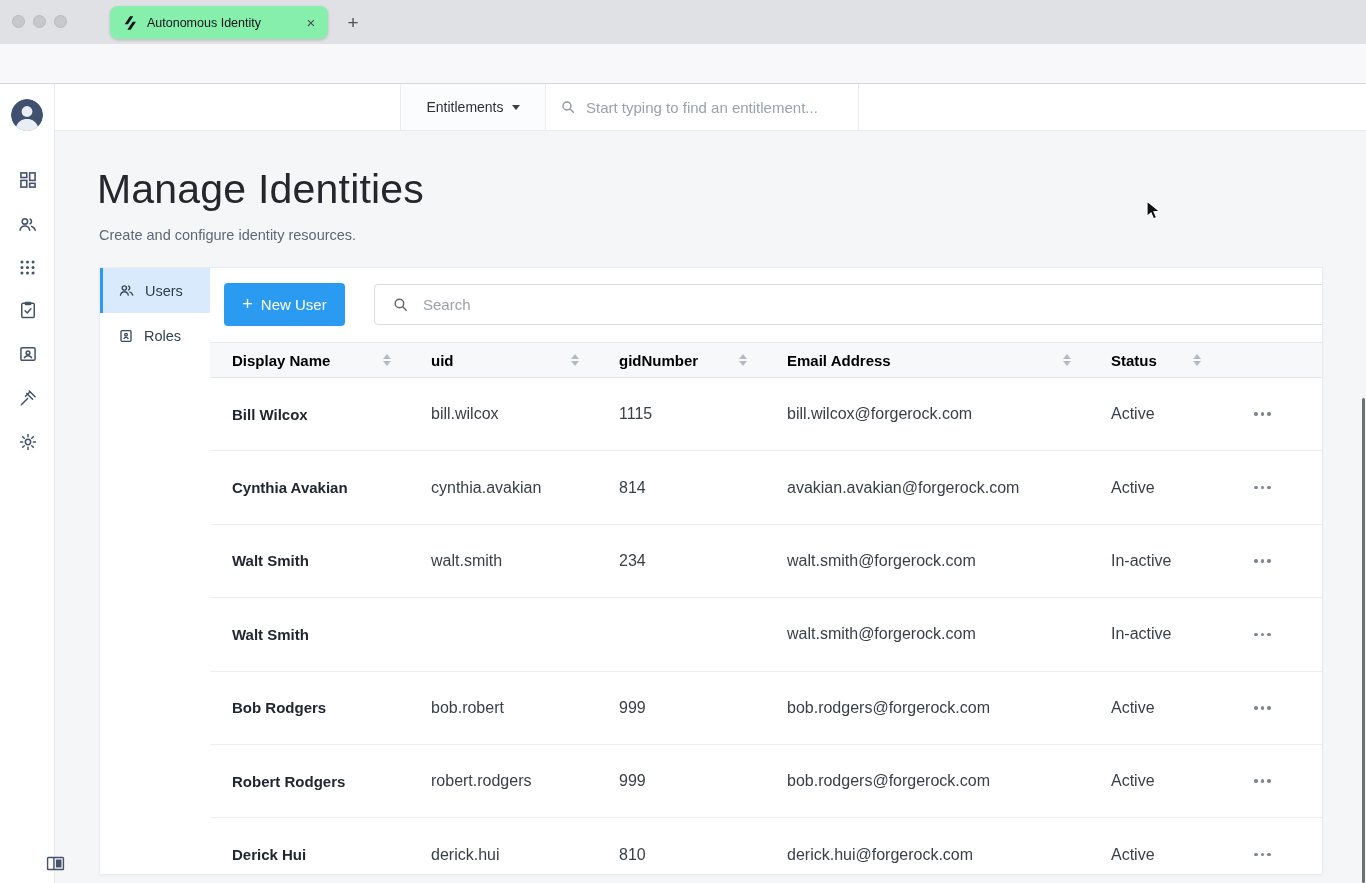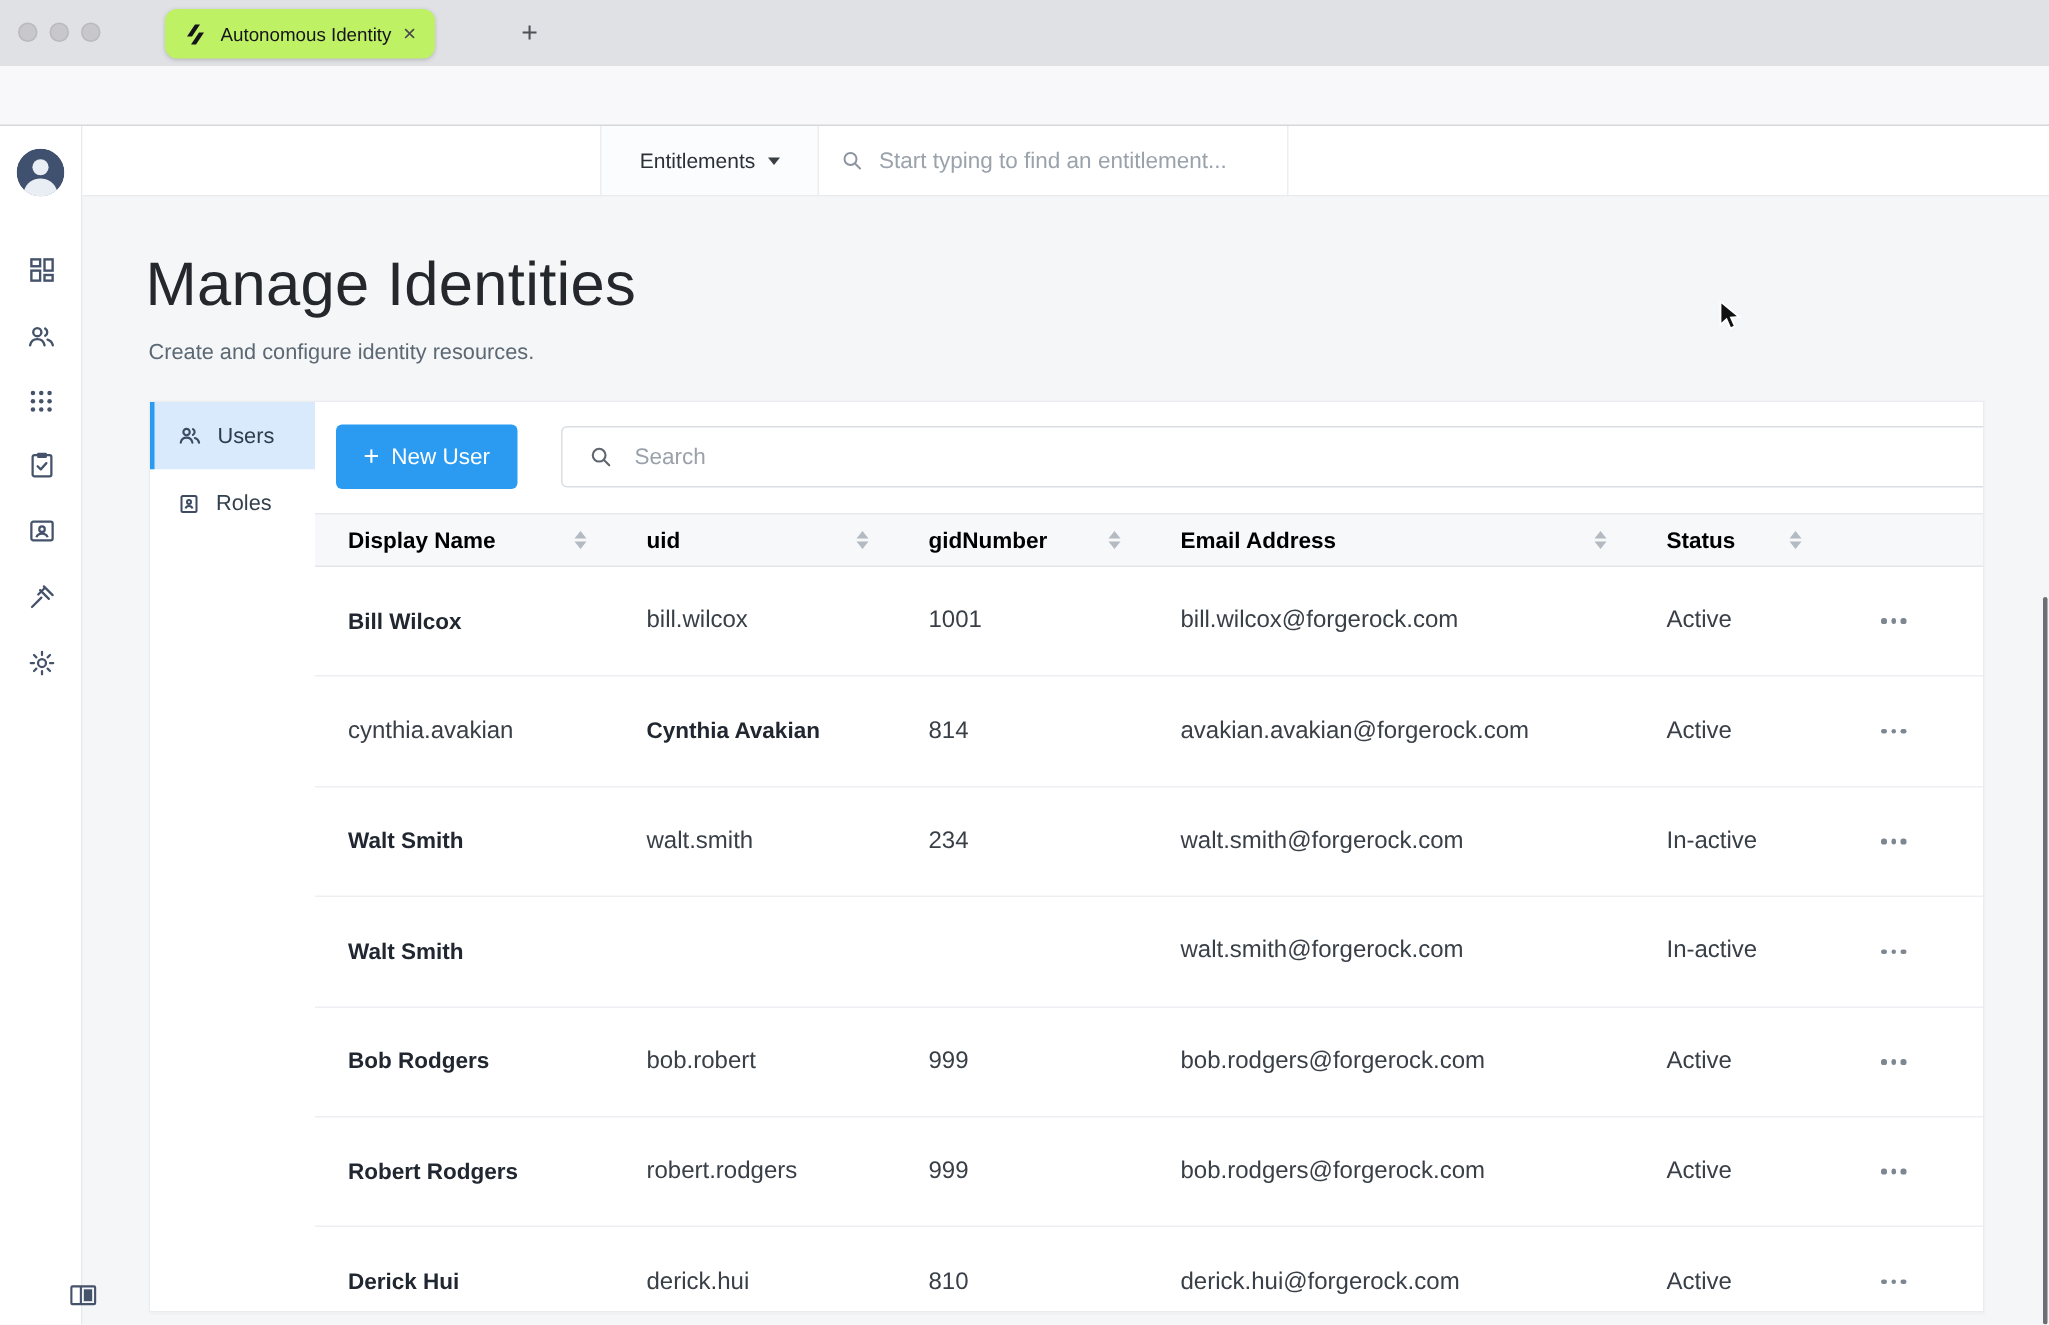--- a/index.html
+++ b/index.html
@@ -11,21 +11,21 @@
   }
   svg { display:block; }
   button { background:none; border:none; font:inherit; cursor:pointer; }
   input { font:inherit; border:none; outline:none; background:transparent; }
 
   
   .tabstrip { position:absolute; left:0; top:0; width:1366px; height:44px; background:#e0e1e5; }
   .traffic { position:absolute; top:15px; width:13px; height:13px; border-radius:50%;
              background:#c8c8cc; border:1px solid #b9b9be; }
   .t1{left:12px}.t2{left:33px}.t3{left:54px}
-  .tab { position:absolute; left:110px; top:6px; width:180px; height:33px; background:#bef264;
+  .tab { position:absolute; left:110px; top:6px; width:218px; height:33px; background:#86efac;
          border-radius:8px; box-shadow:0 1px 3px rgba(0,0,0,.18); display:flex; align-items:center; }
   .tab .favicon { margin-left:12px; }
   .tab .tab-title { margin-left:9px; font-size:12.5px; color:#15141a; flex:1; white-space:nowrap; overflow:hidden; }
   .tab .tab-close { width:22px; height:22px; margin-right:6px; border-radius:4px;
                     font-size:15px; color:#4a4a4f; line-height:20px; text-align:center; }
   .newtab { position:absolute; left:340px; top:10px; width:26px; height:26px; border-radius:5px;
             color:#4f5157; font-size:19px; line-height:24px; text-align:center; }
 
   
   .toolbar { position:absolute; left:0; top:44px; width:1366px; height:40px; background:#f8f8fa;
@@ -376,35 +376,35 @@
           </span>
       </div>
       <div class="th"></div>
     </div>
 
     <div class="tbody">
 
         <div class="tr">
           <div class="td name">Bill Wilcox</div>
           <div class="td">bill.wilcox</div>
-          <div class="td">1001</div>
+          <div class="td">1115</div>
           <div class="td">bill.wilcox@forgerock.com</div>
           <div class="td">Active</div>
           <div class="td">
             <button class="dots">
               <i></i>
               <i></i>
               <i></i>
             </button>
           </div>
         </div>
 
         <div class="tr">
+          <div class="td name">Cynthia Avakian</div>
           <div class="td">cynthia.avakian</div>
-          <div class="td name">Cynthia Avakian</div>
           <div class="td">814</div>
           <div class="td">avakian.avakian@forgerock.com</div>
           <div class="td">Active</div>
           <div class="td">
             <button class="dots">
               <i></i>
               <i></i>
               <i></i>
             </button>
           </div>

